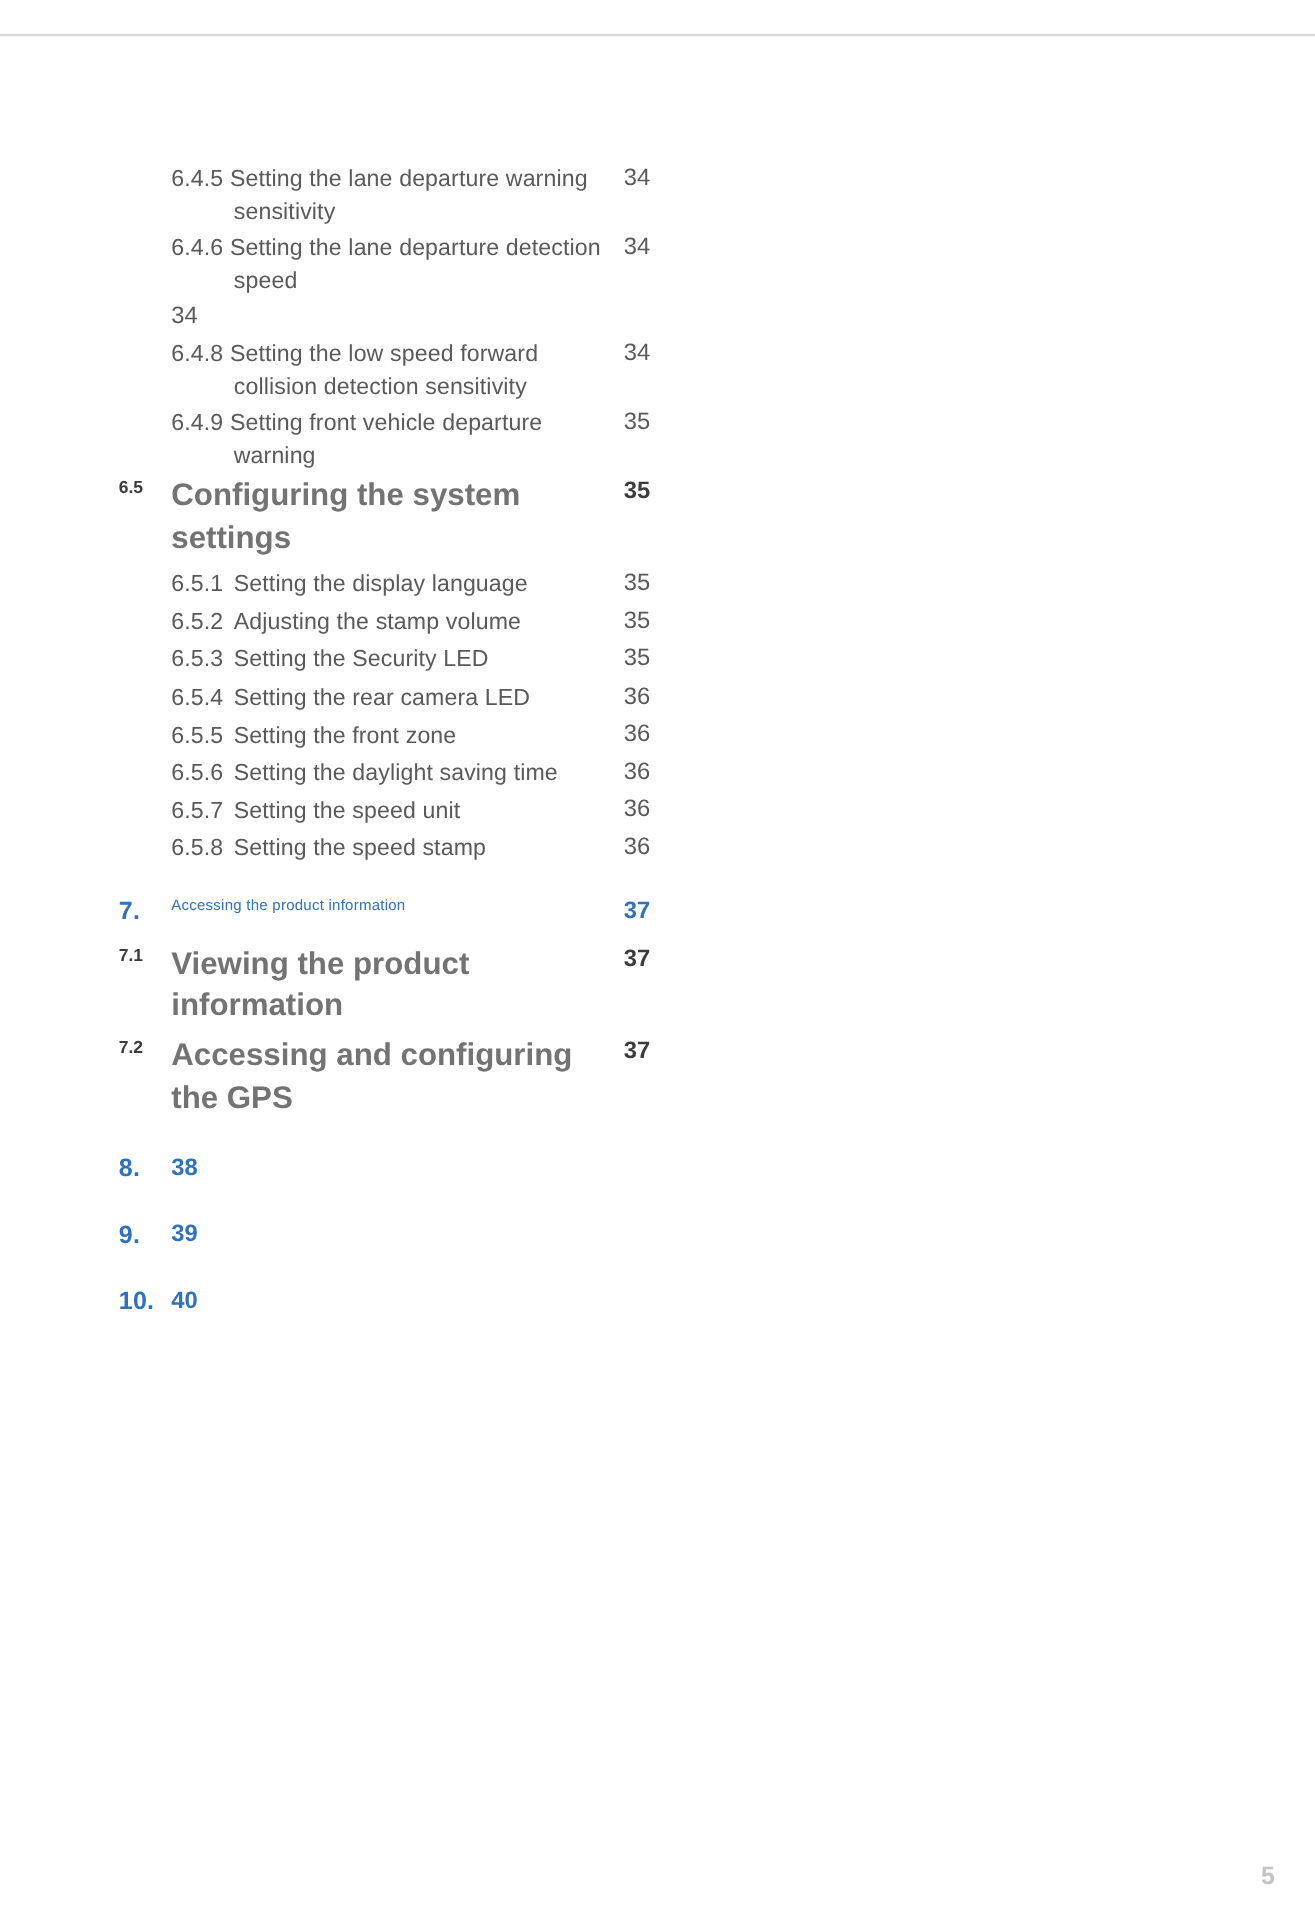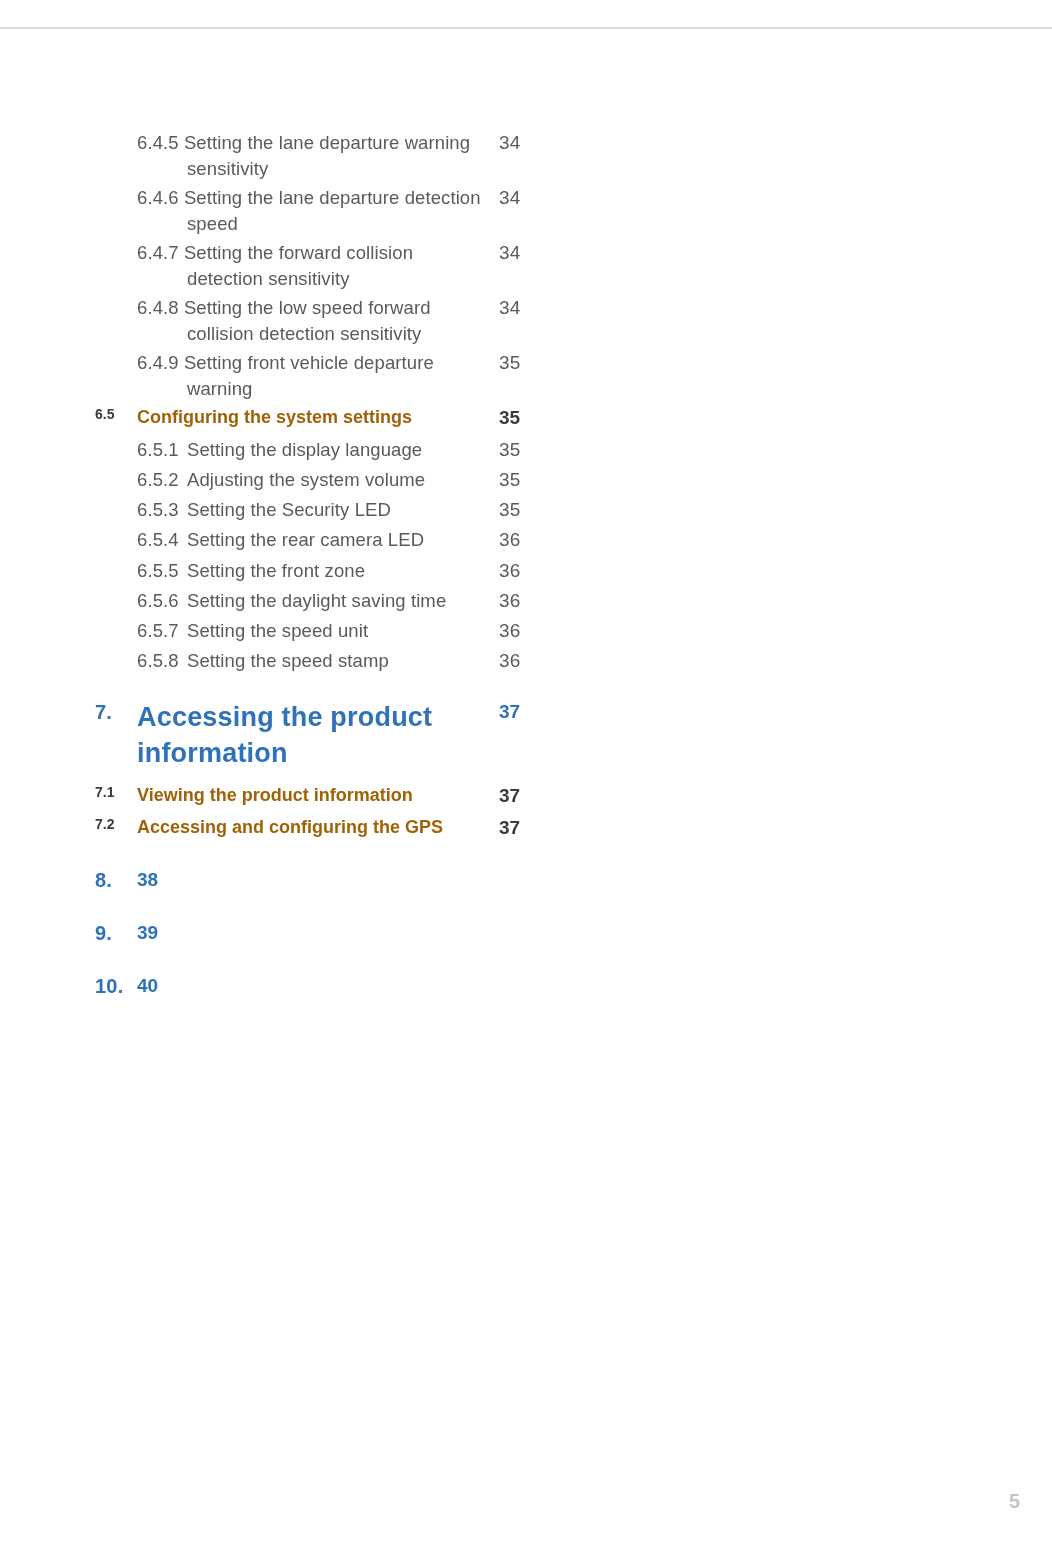--- a/index.html
+++ b/index.html
@@ -32,22 +32,22 @@
     width: 42px;
     flex: 0 0 42px;
     font-weight: 600;
   }
   .num-col.chapter { color: #2f72b9; font-size: 20px; font-weight: 600; letter-spacing: 0.2px; }
   .num-col.sec    { color: #3b3b3b; font-size: 14px; font-weight: 600; }
   .title-col {
     flex: 1 1 auto;
     padding-right: 8px;
   }
-  .title-col.chapter { color: #2f72b9; font-size: 27px; font-weight: 700; letter-spacing: 0.2px; }
-  .title-col.sec     { color: #a16207; font-size: 18px; font-weight: 600; }
+  .title-col.chapter { color: #2f72b9; font-size: 12px; font-weight: 400; letter-spacing: 0.2px; }
+  .title-col.sec     { color: #737373; font-size: 25px; font-weight: 600; }
   .page-col {
     width: 36px;
     flex: 0 0 36px;
     font-size: 19px;
   }
   .page-col.chapter { color: #2f72b9; font-weight: 600; }
   .page-col.sec     { color: #3b3b3b; font-weight: 600; }
   .page-col.sub     { color: #5a5a5a; font-weight: 400; }
 
   .subrow {
@@ -96,23 +96,20 @@
       </div>
       <div class="subrow">
         <span class="num-col"></span>
         <span class="subtitle">
             <span class="wrap-indent"><span>6.4.6</span> <span>Setting the lane departure detection speed</span></span>
           </span>
         <span class="page-col sub">34</span>
       </div>
       <div class="subrow">
         <span class="num-col"></span>
-        <span class="subtitle">
-            <span class="wrap-indent"><span>6.4.7</span> <span>Setting the forward collision detection sensitivity</span></span>
-          </span>
         <span class="page-col sub">34</span>
       </div>
       <div class="subrow">
         <span class="num-col"></span>
         <span class="subtitle">
             <span class="wrap-indent"><span>6.4.8</span> <span>Setting the low speed forward collision detection sensitivity</span></span>
           </span>
         <span class="page-col sub">34</span>
       </div>
       <div class="subrow">
@@ -133,21 +130,21 @@
     <div>
       <div class="subrow">
         <span class="num-col"></span>
         <span class="subnum">6.5.1</span>
         <span class="subtitle">Setting the display language</span>
         <span class="page-col sub">35</span>
       </div>
       <div class="subrow">
         <span class="num-col"></span>
         <span class="subnum">6.5.2</span>
-        <span class="subtitle">Adjusting the system volume</span>
+        <span class="subtitle">Adjusting the stamp volume</span>
         <span class="page-col sub">35</span>
       </div>
       <div class="subrow">
         <span class="num-col"></span>
         <span class="subnum">6.5.3</span>
         <span class="subtitle">Setting the Security LED</span>
         <span class="page-col sub">35</span>
       </div>
       <div class="subrow">
         <span class="num-col"></span>

